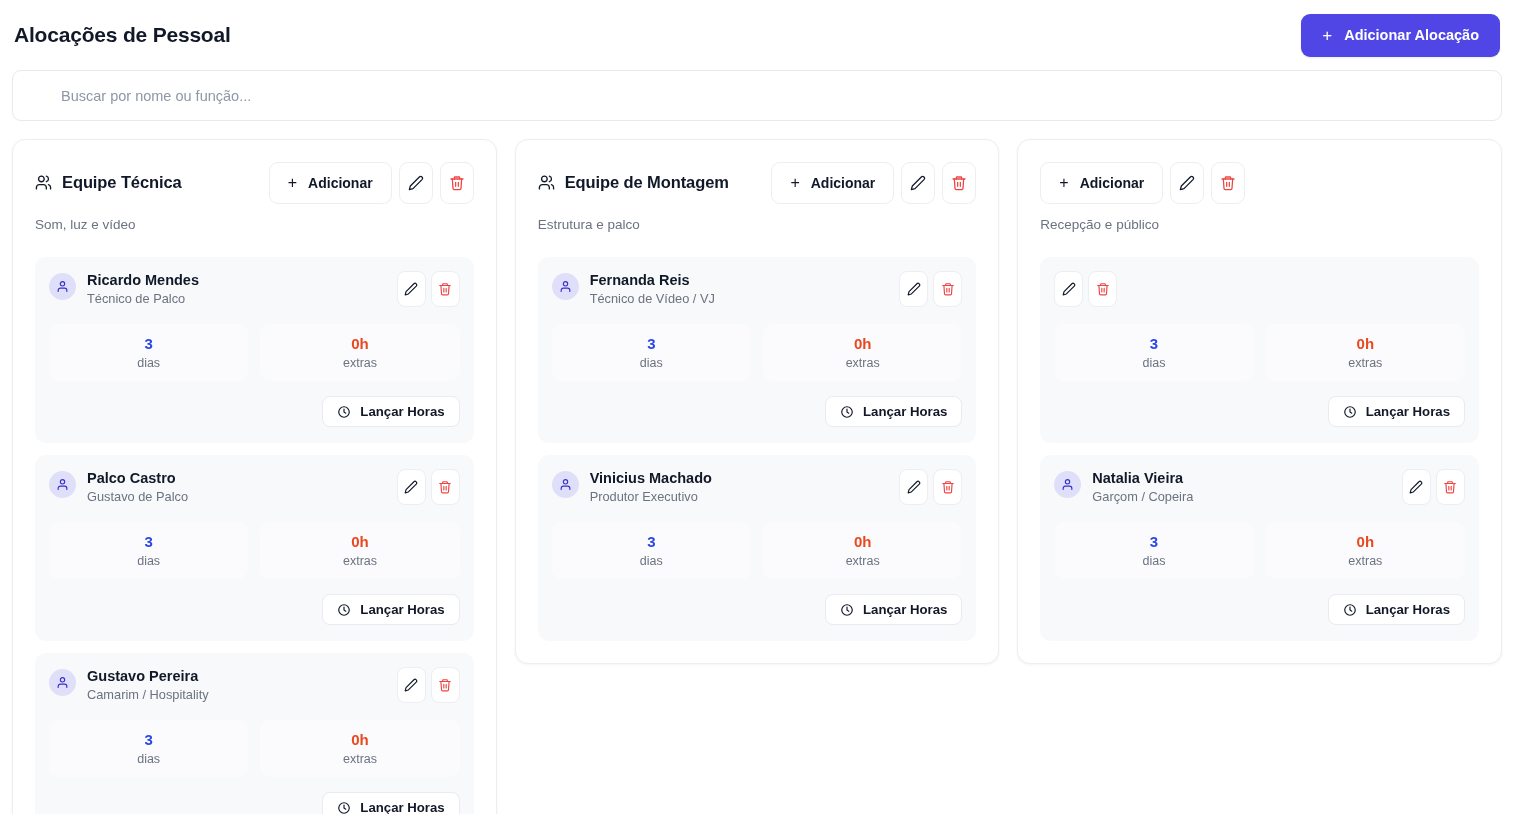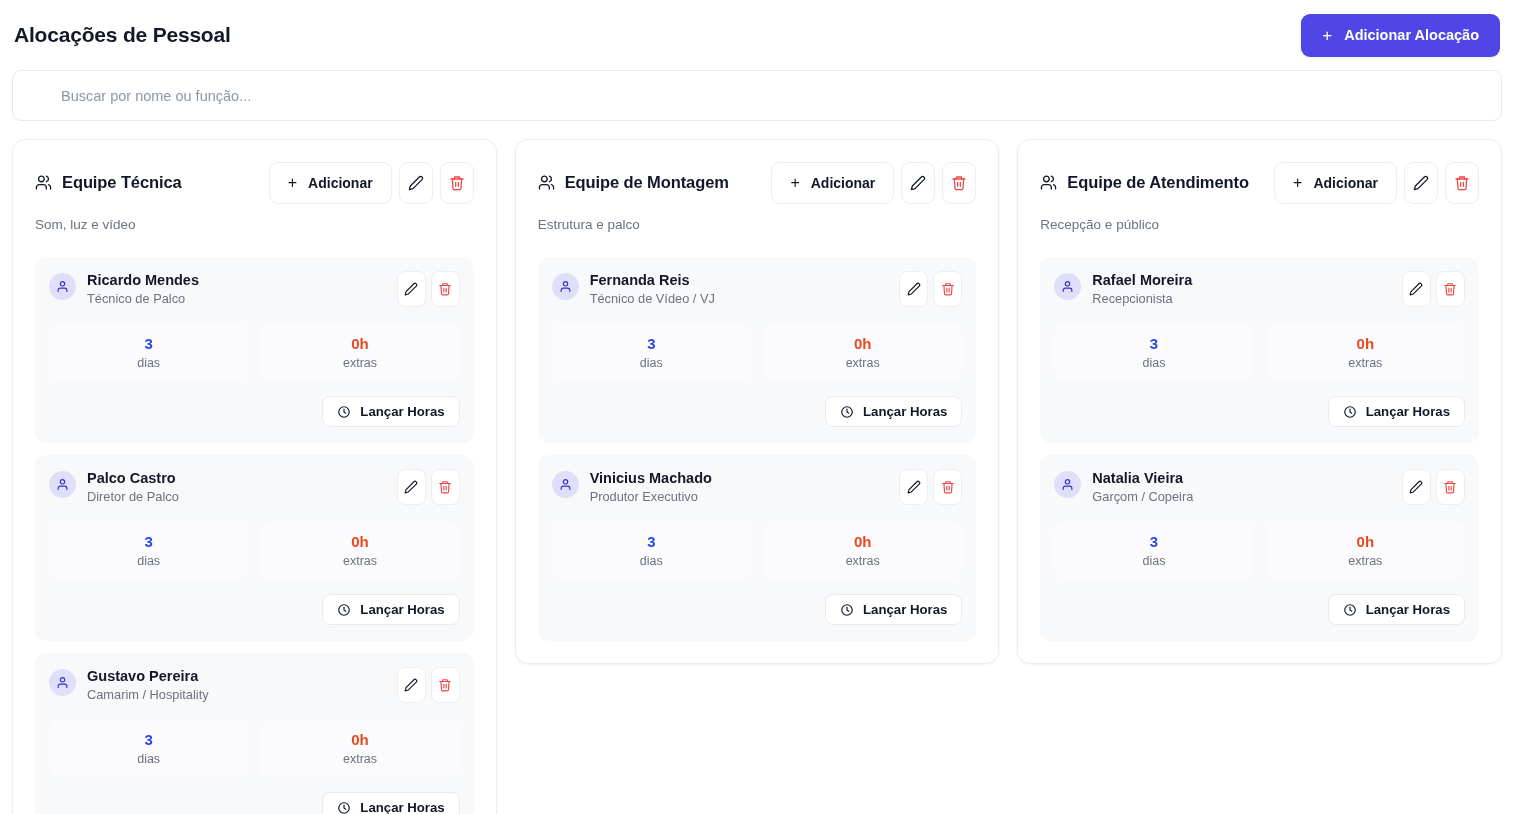--- a/index.html
+++ b/index.html
@@ -382,21 +382,21 @@
           <div class="person-head">
             <div class="person-id">
               <span class="avatar">
                 <svg width="13" height="13" viewBox="0 0 24 24" fill="none" stroke="#3730c9" stroke-width="2.1" stroke-linecap="round" stroke-linejoin="round">
                     <path d="M20 21v-2a4 4 0 0 0-4-4H8a4 4 0 0 0-4 4v2"></path>
                     <circle cx="12" cy="7" r="4"></circle>
                   </svg>
               </span>
               <div>
                 <div class="person-name">Palco Castro</div>
-                <div class="person-role">Diretor de Palco</div>
+                <div class="person-role">Gustavo de Palco</div>
               </div>
             </div>
             <div class="person-actions">
               <button class="icon-btn-sm">
                 <span>
                   <svg width="14" height="14" viewBox="0 0 24 24" fill="none" stroke="#111827" stroke-width="2" stroke-linecap="round" stroke-linejoin="round">
                       <path d="M17 3a2.83 2.83 0 0 1 4 4L7.5 20.5 2 22l1.5-5.5Z"></path>
                     </svg>
                 </span>
               </button>
@@ -648,31 +648,20 @@
               <span>Lançar Horas</span>
             </button>
           </div>
         </article>
 
       </div>
     </section>
 
     <section class="team-card">
       <div class="team-head">
-        <div class="team-title-row">
-          <span>
-            <svg width="17" height="17" viewBox="0 0 24 24" fill="none" stroke="#111827" stroke-width="1.9" stroke-linecap="round" stroke-linejoin="round">
-              <path d="M16 21v-2a4 4 0 0 0-4-4H6a4 4 0 0 0-4 4v2"></path>
-                <circle cx="9" cy="7" r="4"></circle>
-              <path d="M22 21v-2a4 4 0 0 0-3-3.87"></path>
-                <path d="M16 3.13a4 4 0 0 1 0 7.75"></path>
-            </svg>
-          </span>
-          <span class="team-name">Equipe de Atendimento</span>
-        </div>
         <div class="team-actions">
           <button class="btn-outline">
             <span class="plus">+</span>
             <span>Adicionar</span>
           </button>
           <button class="icon-btn">
             <span>
               <svg width="16" height="16" viewBox="0 0 24 24" fill="none" stroke="#111827" stroke-width="1.9" stroke-linecap="round" stroke-linejoin="round">
                   <path d="M17 3a2.83 2.83 0 0 1 4 4L7.5 20.5 2 22l1.5-5.5Z"></path>
                 </svg>
@@ -689,32 +678,20 @@
             </span>
           </button>
         </div>
       </div>
       <div class="team-sub">Recepção e público</div>
 
       <div class="people">
 
         <article class="person-card">
           <div class="person-head">
-            <div class="person-id">
-              <span class="avatar">
-                <svg width="13" height="13" viewBox="0 0 24 24" fill="none" stroke="#3730c9" stroke-width="2.1" stroke-linecap="round" stroke-linejoin="round">
-                    <path d="M20 21v-2a4 4 0 0 0-4-4H8a4 4 0 0 0-4 4v2"></path>
-                    <circle cx="12" cy="7" r="4"></circle>
-                  </svg>
-              </span>
-              <div>
-                <div class="person-name">Rafael Moreira</div>
-                <div class="person-role">Recepcionista</div>
-              </div>
-            </div>
             <div class="person-actions">
               <button class="icon-btn-sm">
                 <span>
                   <svg width="14" height="14" viewBox="0 0 24 24" fill="none" stroke="#111827" stroke-width="2" stroke-linecap="round" stroke-linejoin="round">
                       <path d="M17 3a2.83 2.83 0 0 1 4 4L7.5 20.5 2 22l1.5-5.5Z"></path>
                     </svg>
                 </span>
               </button>
               <button class="icon-btn-sm">
                 <span>

